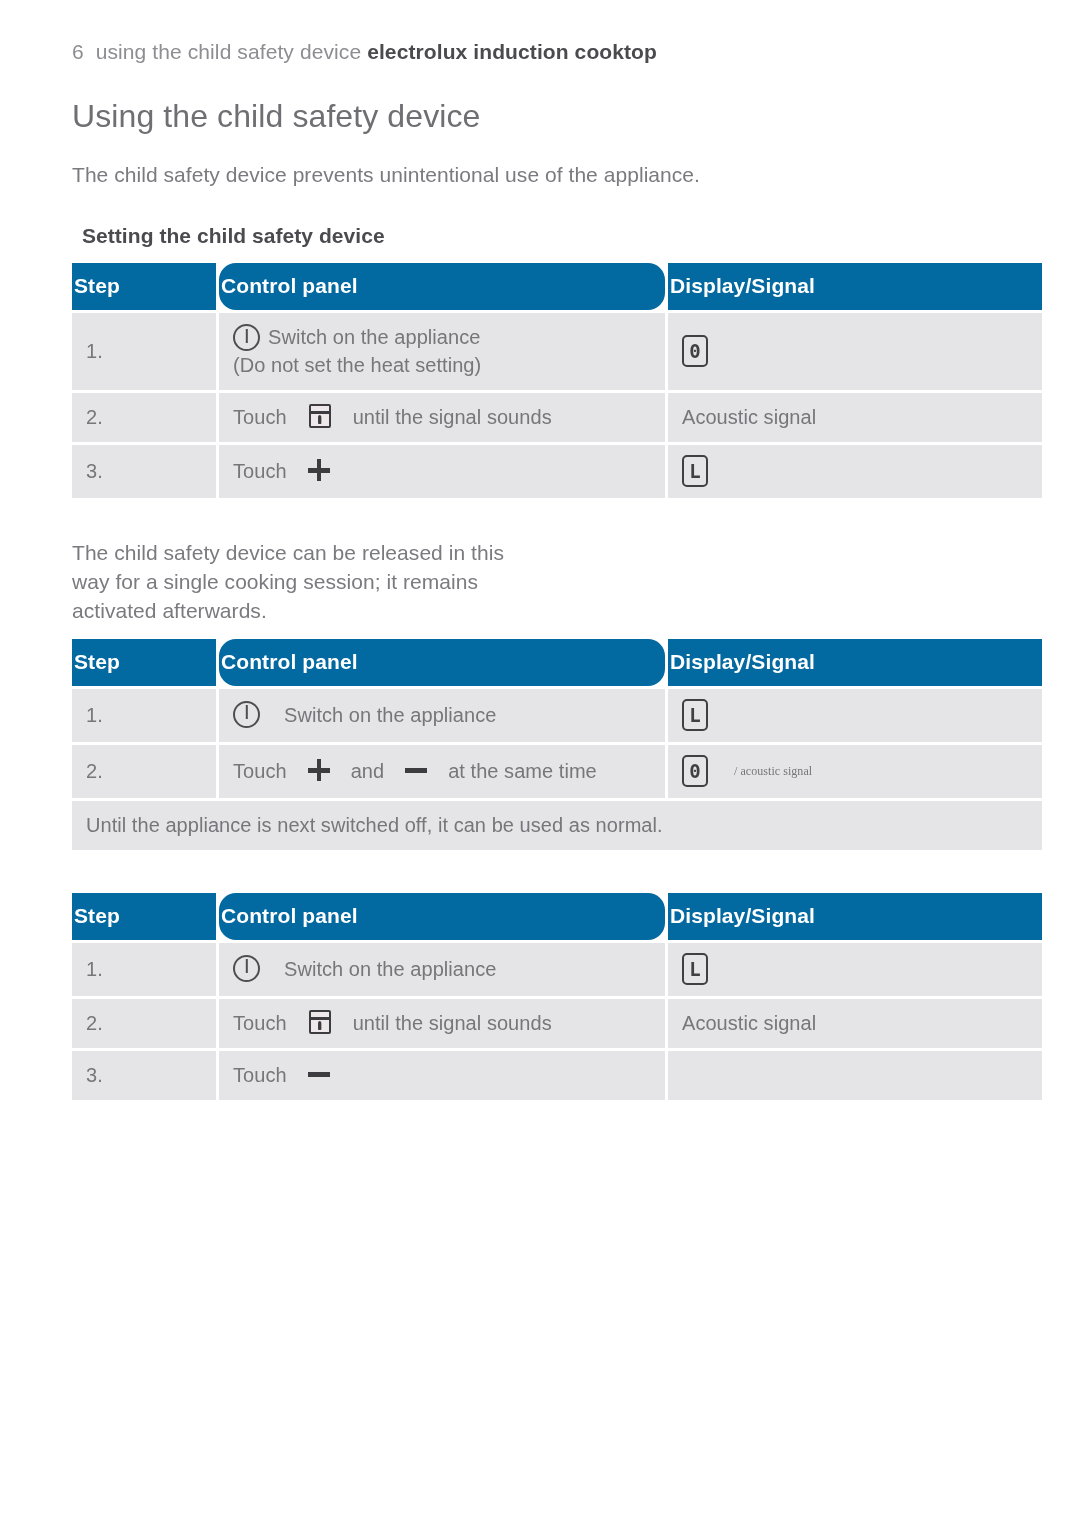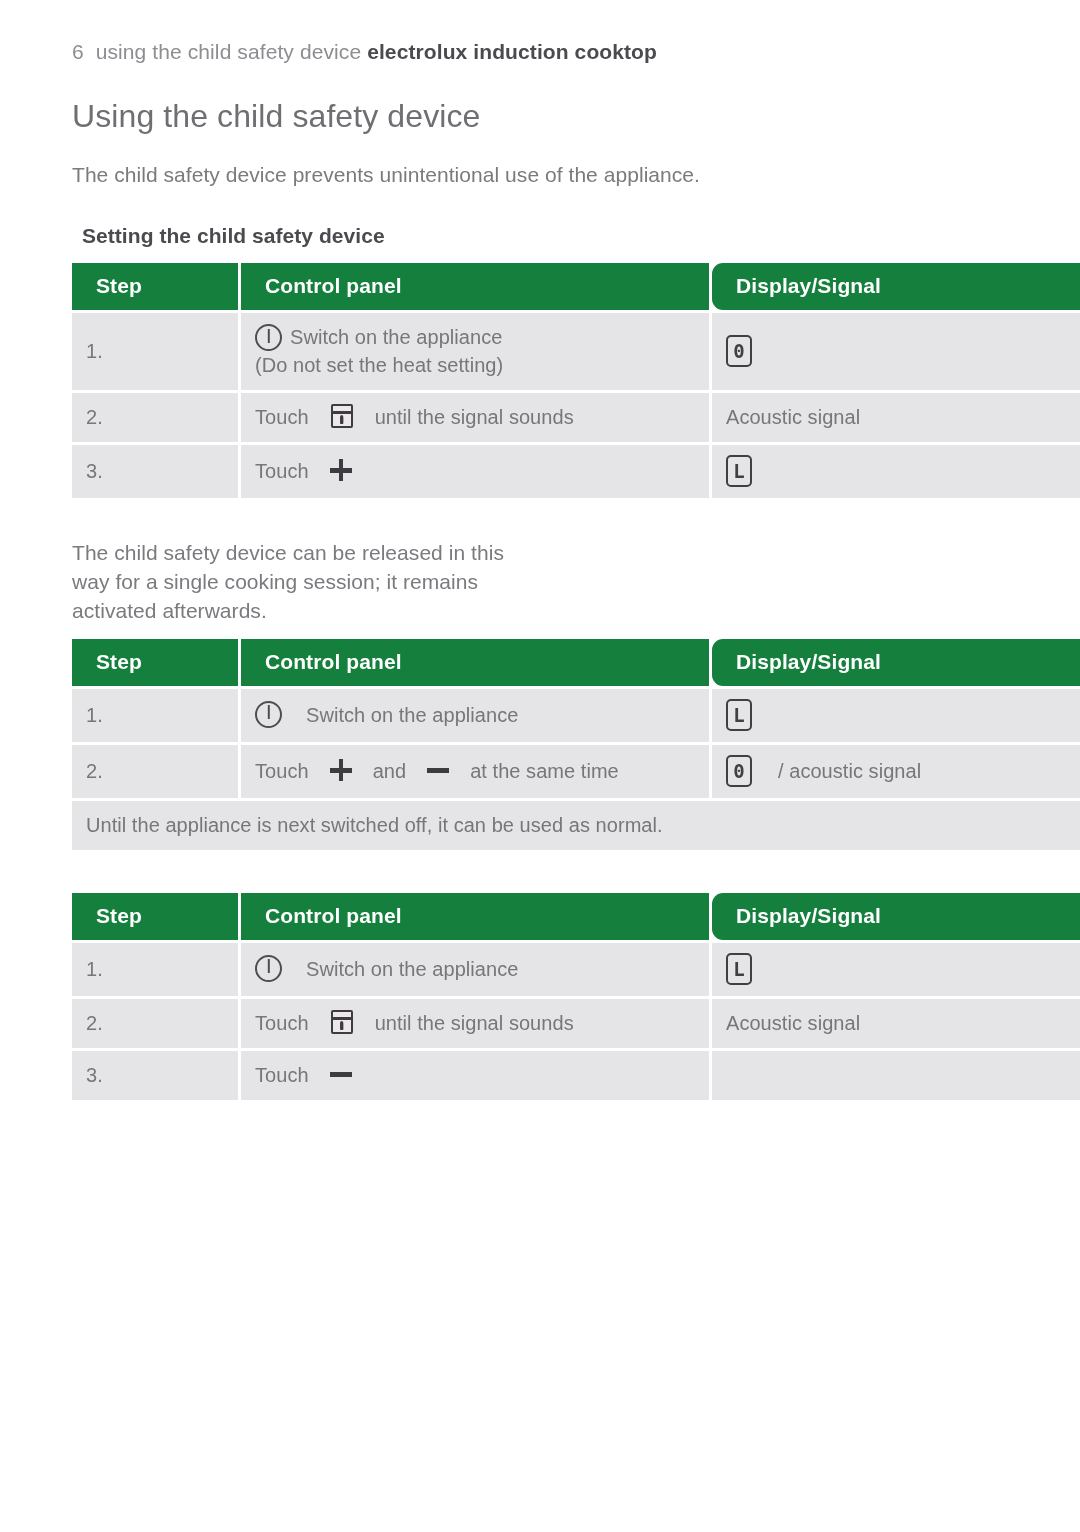--- a/index.html
+++ b/index.html
@@ -86,44 +86,44 @@
 
   
   table.steps {
     width: 934px;
     border-collapse: separate;
     border-spacing: 3px 3px;
     margin: 11px 0 0 -3px;
     table-layout: fixed;
   }
   table.steps th {
-    background: #15803d;
+    background: #0369a1;
     color: #ffffff;
     font-size: 21px;
     font-weight: bold;
     text-align: left;
-    padding: 11px 14px 12px 24px;
+    padding: 11px 14px 12px 2px;
     letter-spacing: 0.1px;
     vertical-align: middle;
   }
   table.steps td {
     background: #e5e5e8;
     color: #76767b;
     font-size: 20px;
     padding: 10px 14px 11px 14px;
     vertical-align: middle;
     line-height: 28px;
     letter-spacing: 0.05px;
   }
   td.c-step   { width: 128px; }
   td.c-panel  { width: 430px; }
   td.c-disp   { width: 358px; }
   th.c-step   { width: 128px; }
-  th.c-panel  { width: 430px; }
-  th.c-disp   { width: 358px; border-radius: 11px; }
+  th.c-panel  { width: 430px; border-radius: 17px; }
+  th.c-disp   { width: 358px; }
 
   td.footnote {
     padding: 13px 14px 14px 14px;
     line-height: 26px;
   }
   td.tall { height: 54px; }
 
   .cell-line { display: block; }
   .cell-flex {
     display: flex;
@@ -238,22 +238,23 @@
     color: #3f3f44;
     line-height: 1;
     box-sizing: border-box;
     vertical-align: middle;
     letter-spacing: 0;
   }
   .ico-disp span { display:block; transform: translateY(-0.5px); }
 
   .slashtxt {
     color: #76767b;
-    font-size: 20px;
+    font-size: 12px;
     margin-left: 10px;
+    font-family: Liberation Serif, serif;
   }
 </style>
 </head>
 <body>
 
 <div class="page">
 
   <div class="runhead">
     <span class="pg">6</span>&nbsp;
     <span class="sec">using the child safety device</span>

